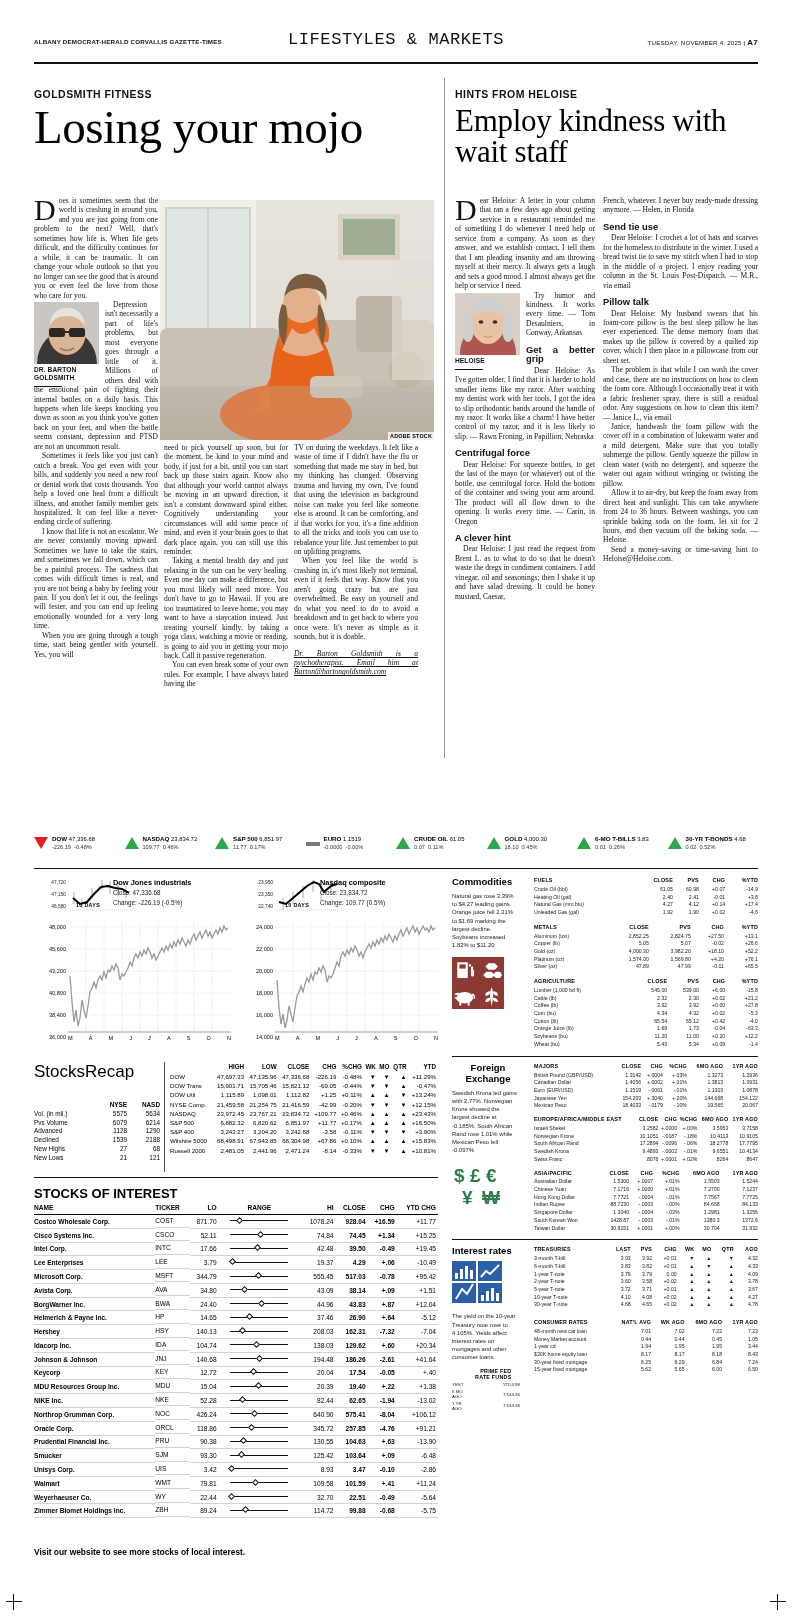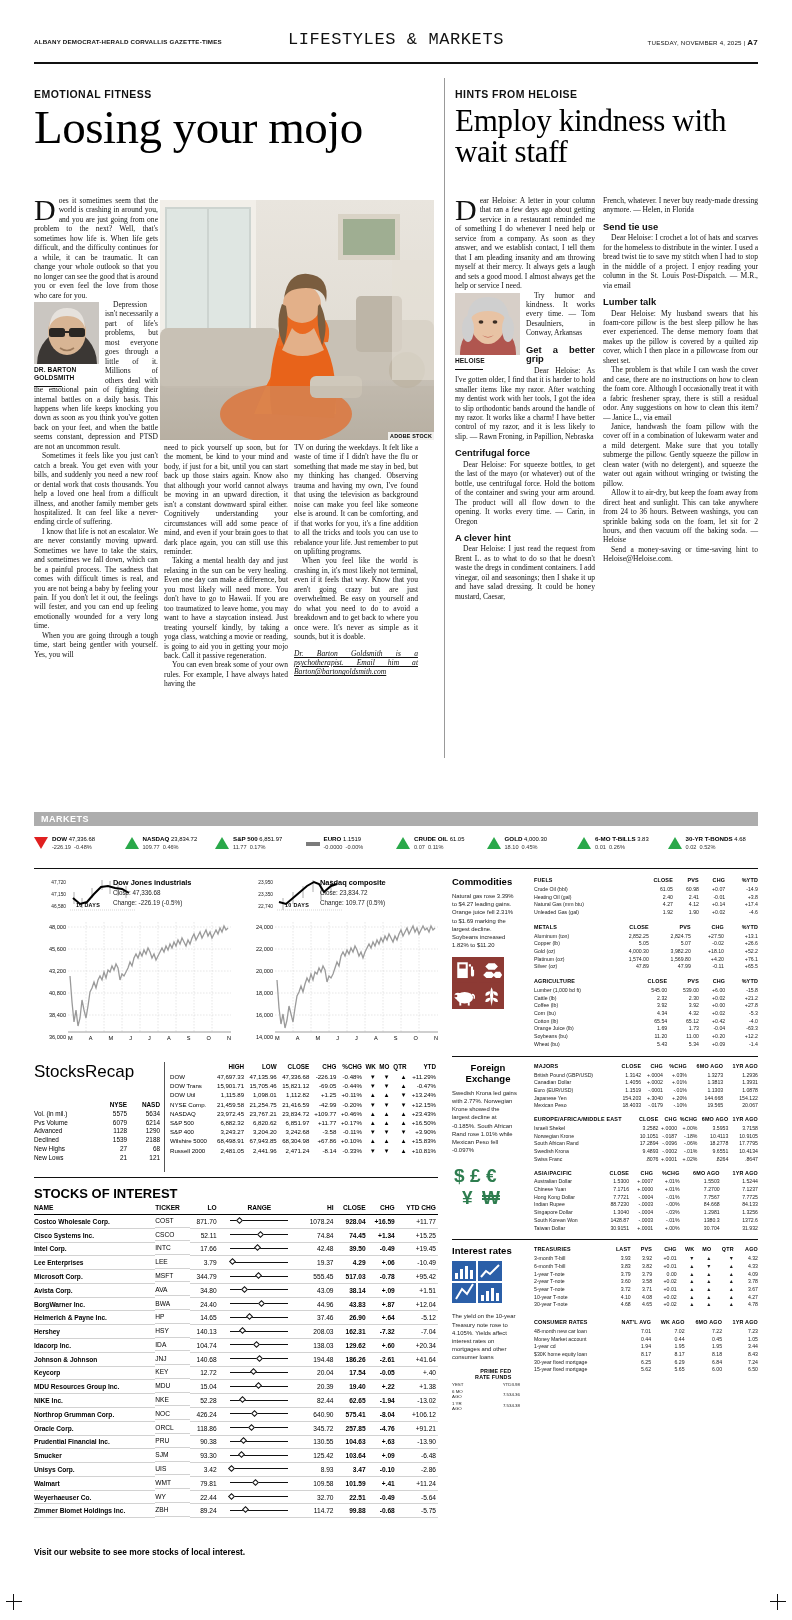--- a/index.html
+++ b/index.html
@@ -172,21 +172,21 @@
     <div class="mast-center">LIFESTYLES &amp; MARKETS</div>
     <div class="mast-right">
       <span>TUESDAY, NOVEMBER 4, 2025</span>
       <span> | </span><b>A7</b>
     </div>
   </div>
   <div class="mast-rule"></div>
   <div class="col-div"></div>
 
   <div class="art-left">
-    <div class="kicker">EMOTIONAL FITNESS</div>
+    <div class="kicker">GOLDSMITH FITNESS</div>
     <div class="headline">Losing your mojo</div>
   </div>
 
   <div class="photo">
     <svg width="274" height="240" viewBox="0 0 274 240">
       <defs>
         <linearGradient id="wall" x1="0" y1="0" x2="0" y2="1">
           <stop offset="0" stop-color="#e9e5de"></stop>
             <stop offset="1" stop-color="#dcd7cd"></stop>
         </linearGradient>
@@ -290,31 +290,28 @@
     <div class="sub-head">Centrifugal force</div>
     <p>Dear Heloise: For squeeze bottles, to get the last of the mayo (or whatever) out of the bottle, use centrifugal force. Hold the bottom of the container and swing your arm around. The product will all flow down to the opening. It works every time. — Carin, in Oregon</p>
     <div class="sub-head">A clever hint</div>
     <p>Dear Heloise: I just read the request from Brent L. as to what to do so that he doesn't waste the dregs in condiment containers. I add vinegar, oil and seasonings; then I shake it up and have salad dressing. It could be honey mustard, Caesar,</p>
   </div>
 
   <div style="position:absolute;left:603px;top:196px;width:155px;" class="body-col">
     <p class="noind">French, whatever. I never buy ready-made dressing anymore. — Helen, in Florida</p>
     <div class="sub-head">Send tie use</div>
     <p>Dear Heloise: I crochet a lot of hats and scarves for the homeless to distribute in the winter. I used a bread twist tie to save my stitch when I had to stop in the middle of a project. I enjoy reading your column in the St. Louis Post-Dispatch. — M.R., via email</p>
-    <div class="sub-head">Lumber talk</div>
+    <div class="sub-head">Pillow talk</div>
     <p>Dear Heloise: My husband swears that his foam-core pillow is the best sleep pillow he has ever experienced. The dense memory foam that makes up the pillow is covered by a quilted zip cover, which I then place in a pillowcase from our sheet set.</p>
     <p>The problem is that while I can wash the cover and case, there are no instructions on how to clean the foam core. Although I occasionally treat it with a fabric freshener spray, there is still a residual odor. Any suggestions on how to clean this item? — Janice L., via email</p>
     <p>Janice, handwash the foam pillow with the cover off in a combination of lukewarm water and a mild detergent. Make sure that you totally submerge the pillow. Gently squeeze the pillow in clean water (with no detergent), and squeeze the water out again without wringing or twisting the pillow.</p>
     <p>Allow it to air-dry, but keep the foam away from direct heat and sunlight. This can take anywhere from 24 to 36 hours. Between washings, you can sprinkle baking soda on the foam, let sit for 2 hours, and then vacuum off the baking soda. — Heloise</p>
     <p style="">Send a money-saving or time-saving hint to Heloise@Heloise.com.</p>
   </div>
 
-  <div class="mk-bar">
-    <span>MARKETS</span>
-  </div>
 
   <div class="ticker" id="ticker-row">
       <div class="tk">
         <span class="arrow down"></span>
         <span class="tk-txt"><span class="tk-name">DOW</span> <span class="tk-val">47,336.68</span><br><span class="tk-sub">-226.19&nbsp; -0.48%</span></span>
       </div>
       <div class="tk">
         <span class="arrow up"></span>
         <span class="tk-txt"><span class="tk-name">NASDAQ</span> <span class="tk-val">23,834.72</span><br><span class="tk-sub">109.77&nbsp; 0.46%</span></span>
       </div>

